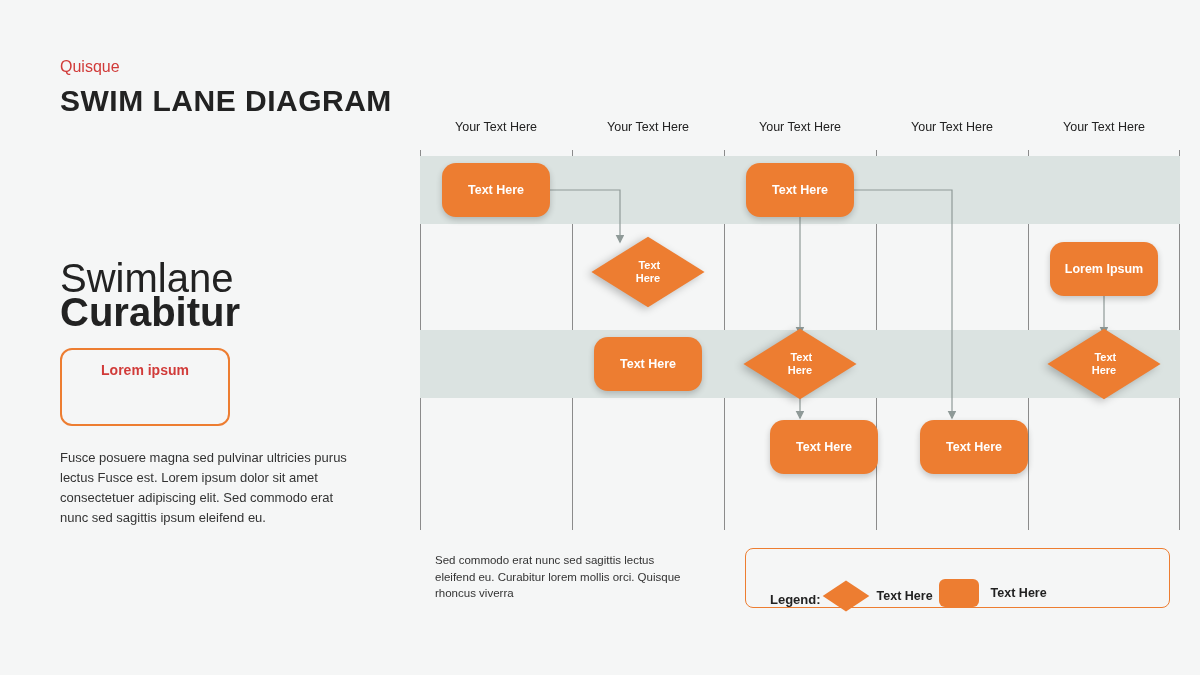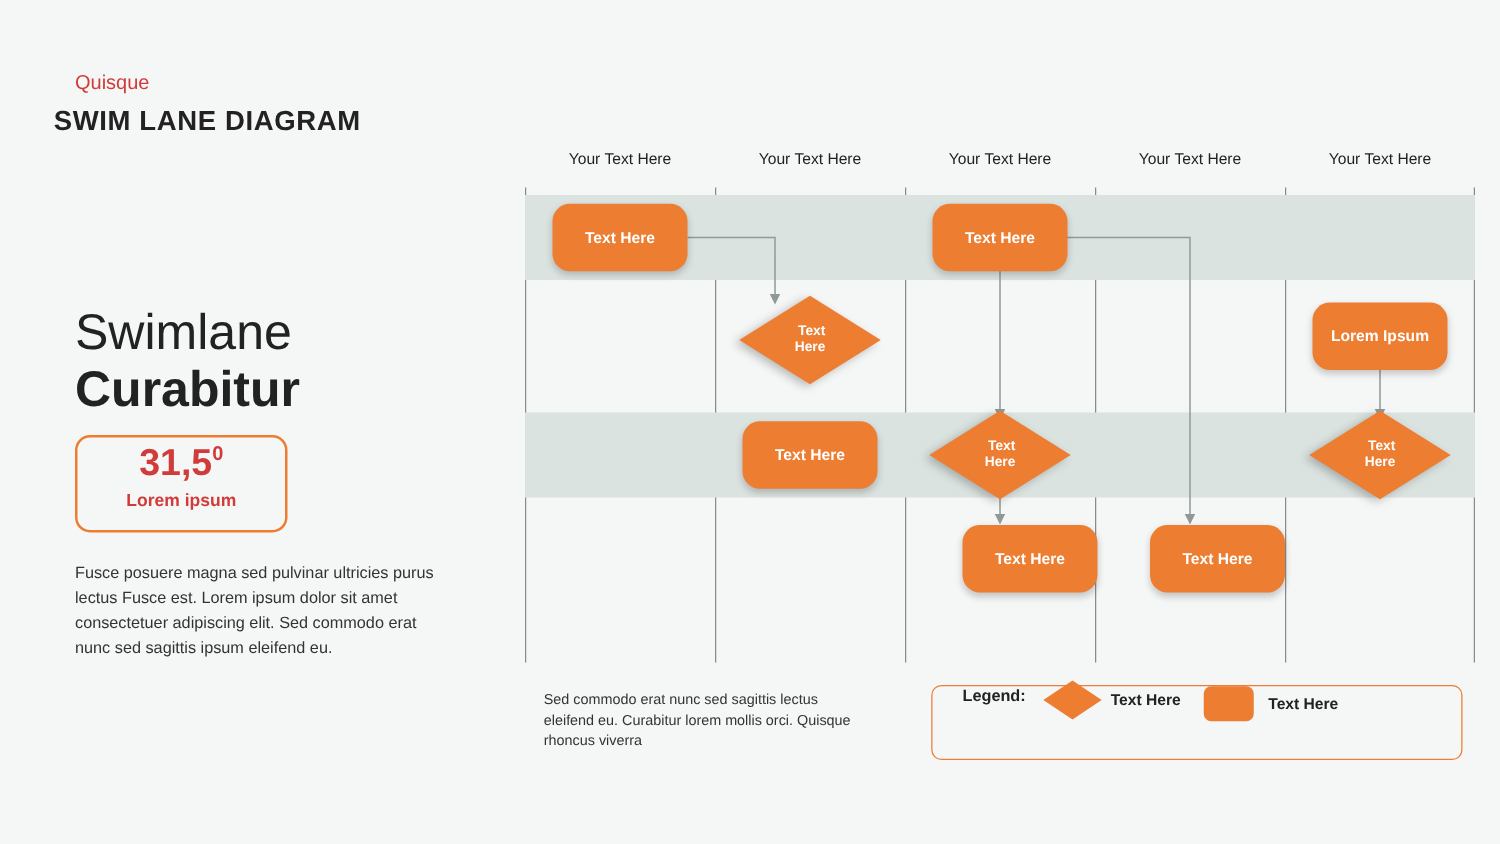--- a/index.html
+++ b/index.html
@@ -13,29 +13,29 @@
     overflow: hidden;
   }
   .page-label {
     position: absolute;
     left: 60px; top: 58px;
     color: #d13b39;
     font-size: 16px;
   }
   .page-title {
     position: absolute;
-    left: 43px; top: 84px;
-    font-size: 22px;
+    left: 60px; top: 84px;
+    font-size: 30px;
     font-weight: 800;
     letter-spacing: .5px;
     color: #222;
   }
   .side-title1 {
     position: absolute;
-    left: 60px; top: 244px;
+    left: 60px; top: 256px;
     font-size: 40px; font-weight: 300;
     color: #222;
   }
   .side-title2 {
     position: absolute;
     left: 60px; top: 290px;
     font-size: 40px; font-weight: 700;
     color: #222;
   }
   .metric-box {
@@ -124,22 +124,22 @@
     position: absolute;
     left: 435px; top: 552px; width: 260px;
     font-size: 11.5px; color: #333; line-height: 1.45;
   }
   .legend-box {
     position: absolute;
     left: 745px; top: 548px;
     width: 425px; height: 60px;
     border: 1px solid #ed7d31;
     border-radius: 8px;
-    display: flex; align-items: flex-start;
-    gap: 18px; padding: 0 24px;
+    display: flex; align-items: flex-end;
+    gap: 6px; padding: 0 24px;
   }
   .legend-title { font-size: 13px; font-weight: 700; }
   .legend-item { display: flex; align-items: center; gap: 12px; font-size: 12.5px; font-weight: 600; }
   .mini-diamond {
     width: 22px; height: 22px; background: #ed7d31;
     transform: scaleX(1.5) rotate(45deg);
     margin: 0 8px;
   }
   .mini-rect {
     width: 40px; height: 28px; background: #ed7d31; border-radius: 6px;
@@ -153,23 +153,20 @@
 </head>
 <body>
 
 <div class="page-label">Quisque</div>
 <div class="page-title">SWIM LANE DIAGRAM</div>
 
 <div class="side-title1">Swimlane</div>
 <div class="side-title2">Curabitur</div>
 
 <div class="metric-box">
-  <div class="metric-value">
-    <span>31,5</span><sup>0</sup>
-  </div>
   <div class="metric-caption">Lorem ipsum</div>
 </div>
 
 <div class="body-text">Fusce posuere magna sed pulvinar ultricies purus lectus Fusce est. Lorem ipsum dolor sit amet consectetuer adipiscing elit. Sed commodo erat nunc sed sagittis ipsum eleifend eu.</div>
 
 <div class="canvas">
 
   <div class="col-head" style="left:0px">Your Text Here</div>
   <div class="col-head" style="left:152px">Your Text Here</div>
   <div class="col-head" style="left:304px">Your Text Here</div>

